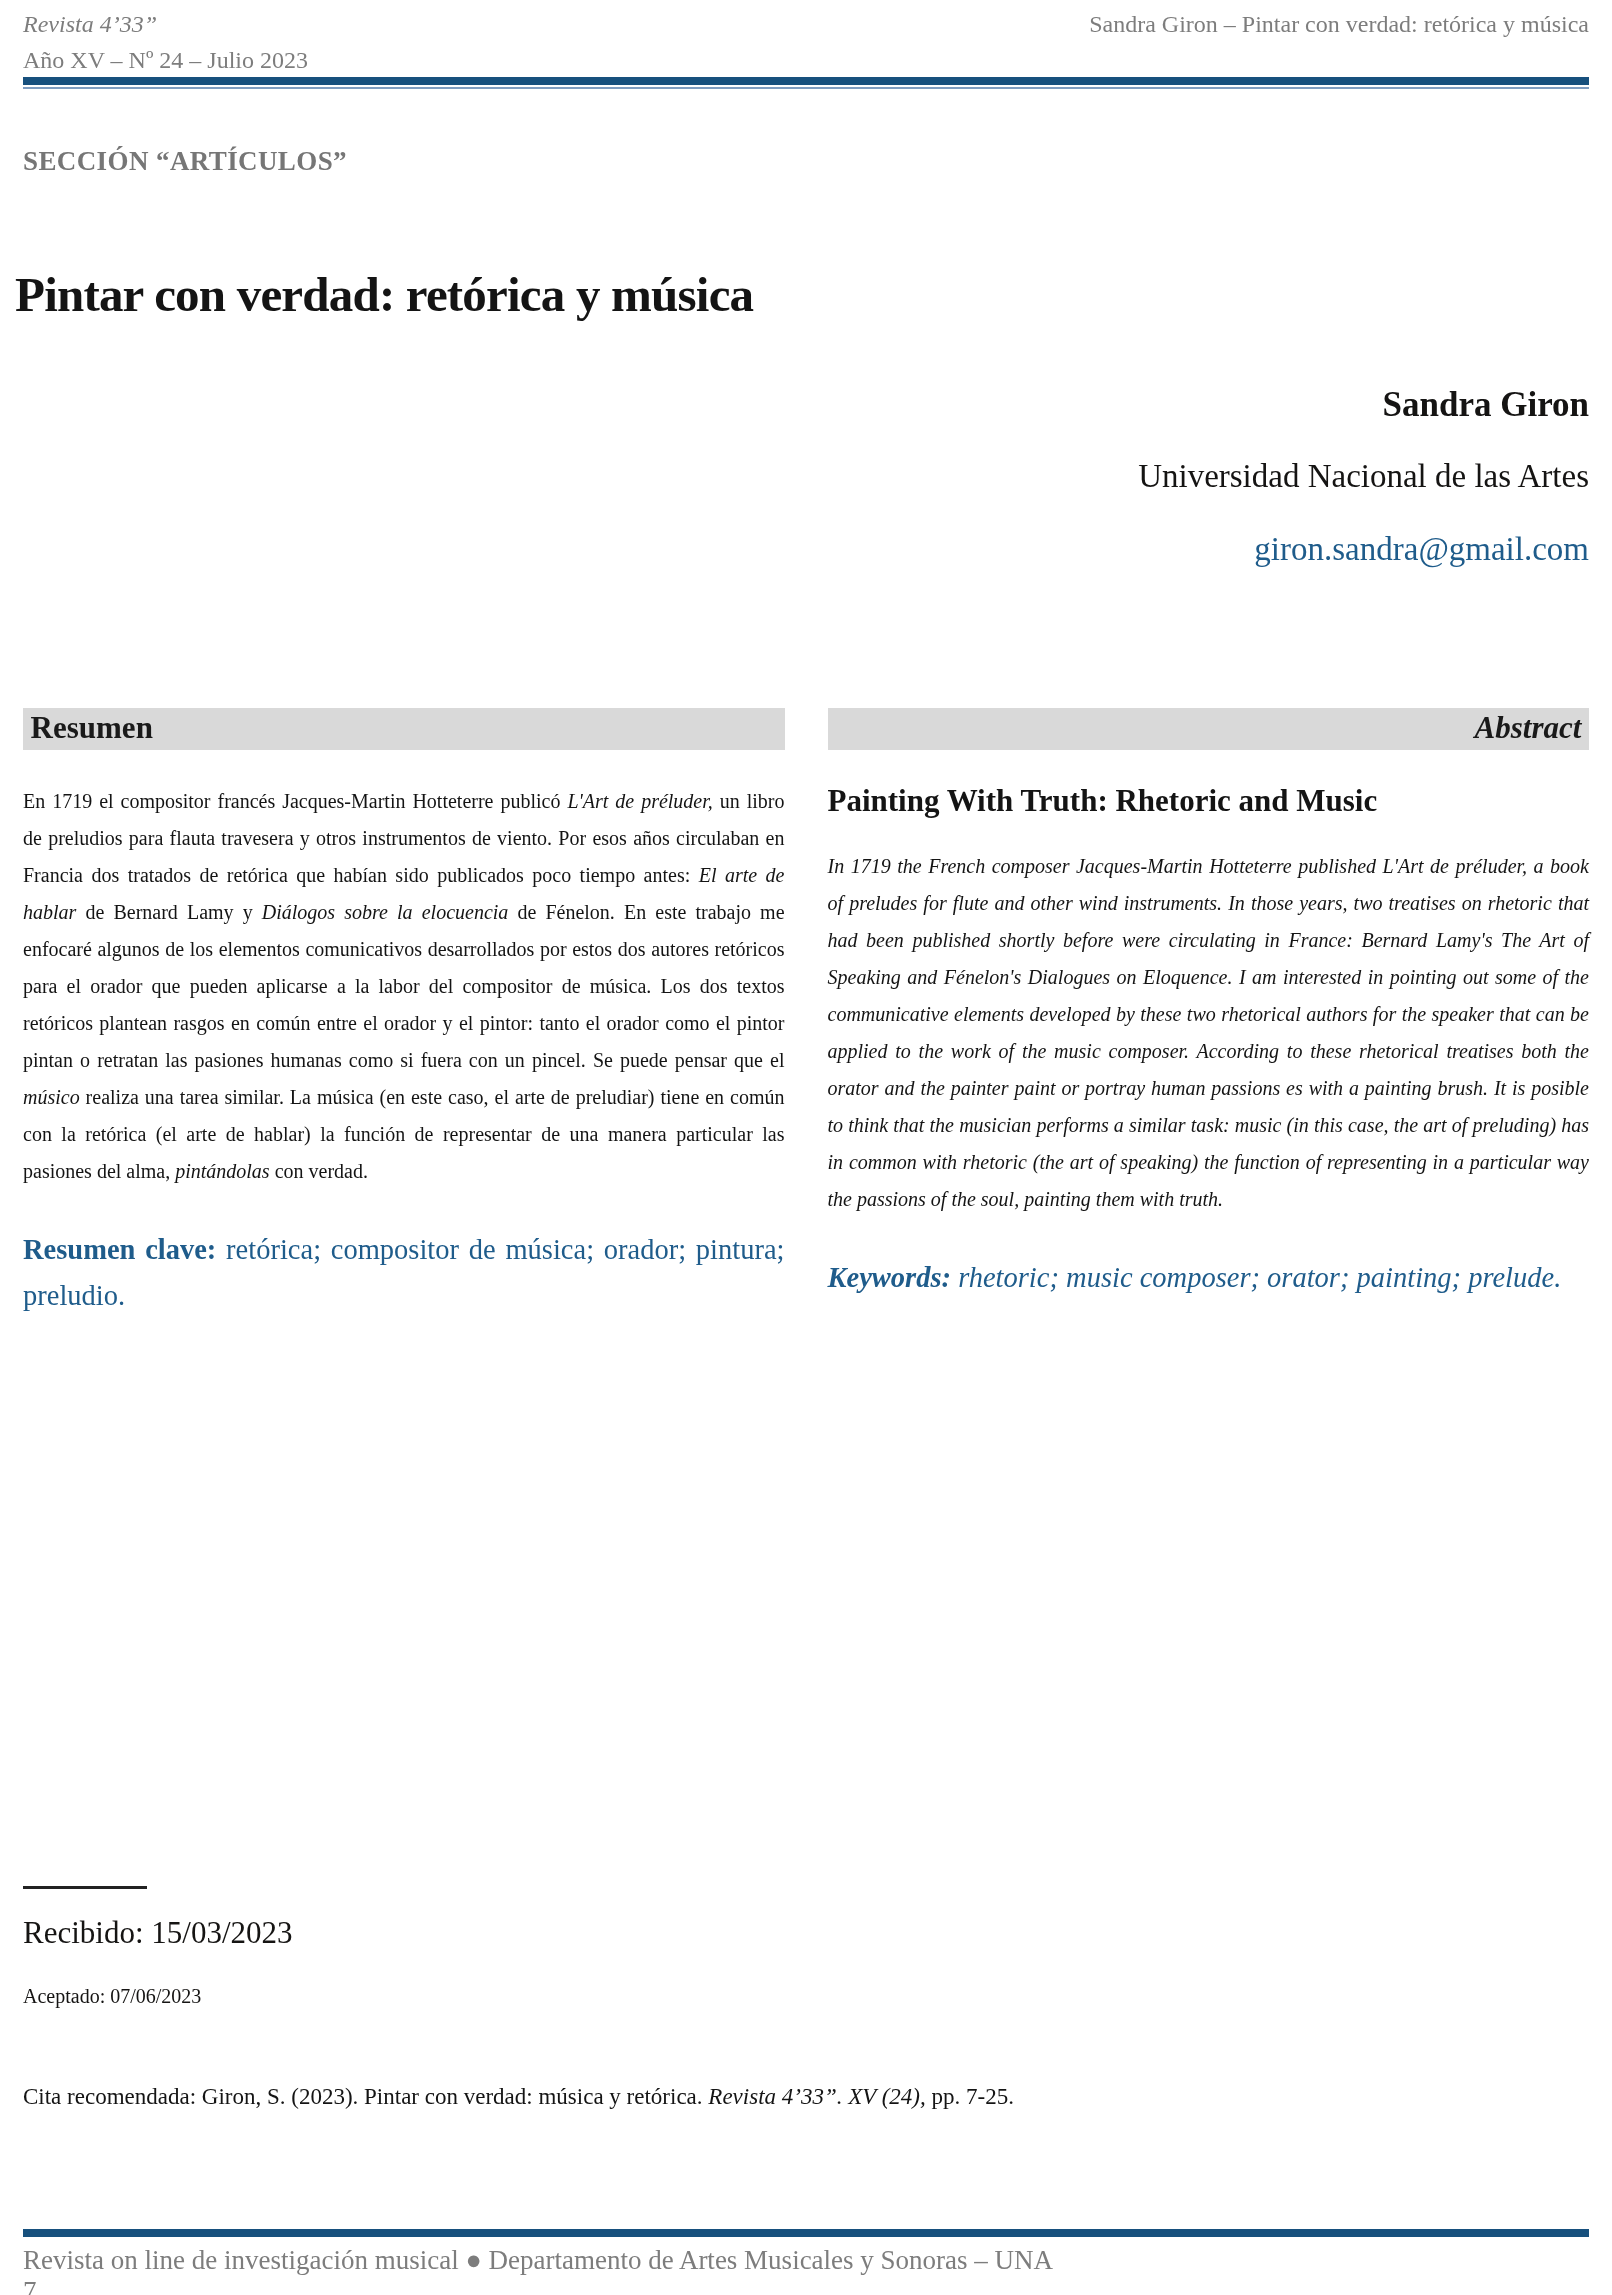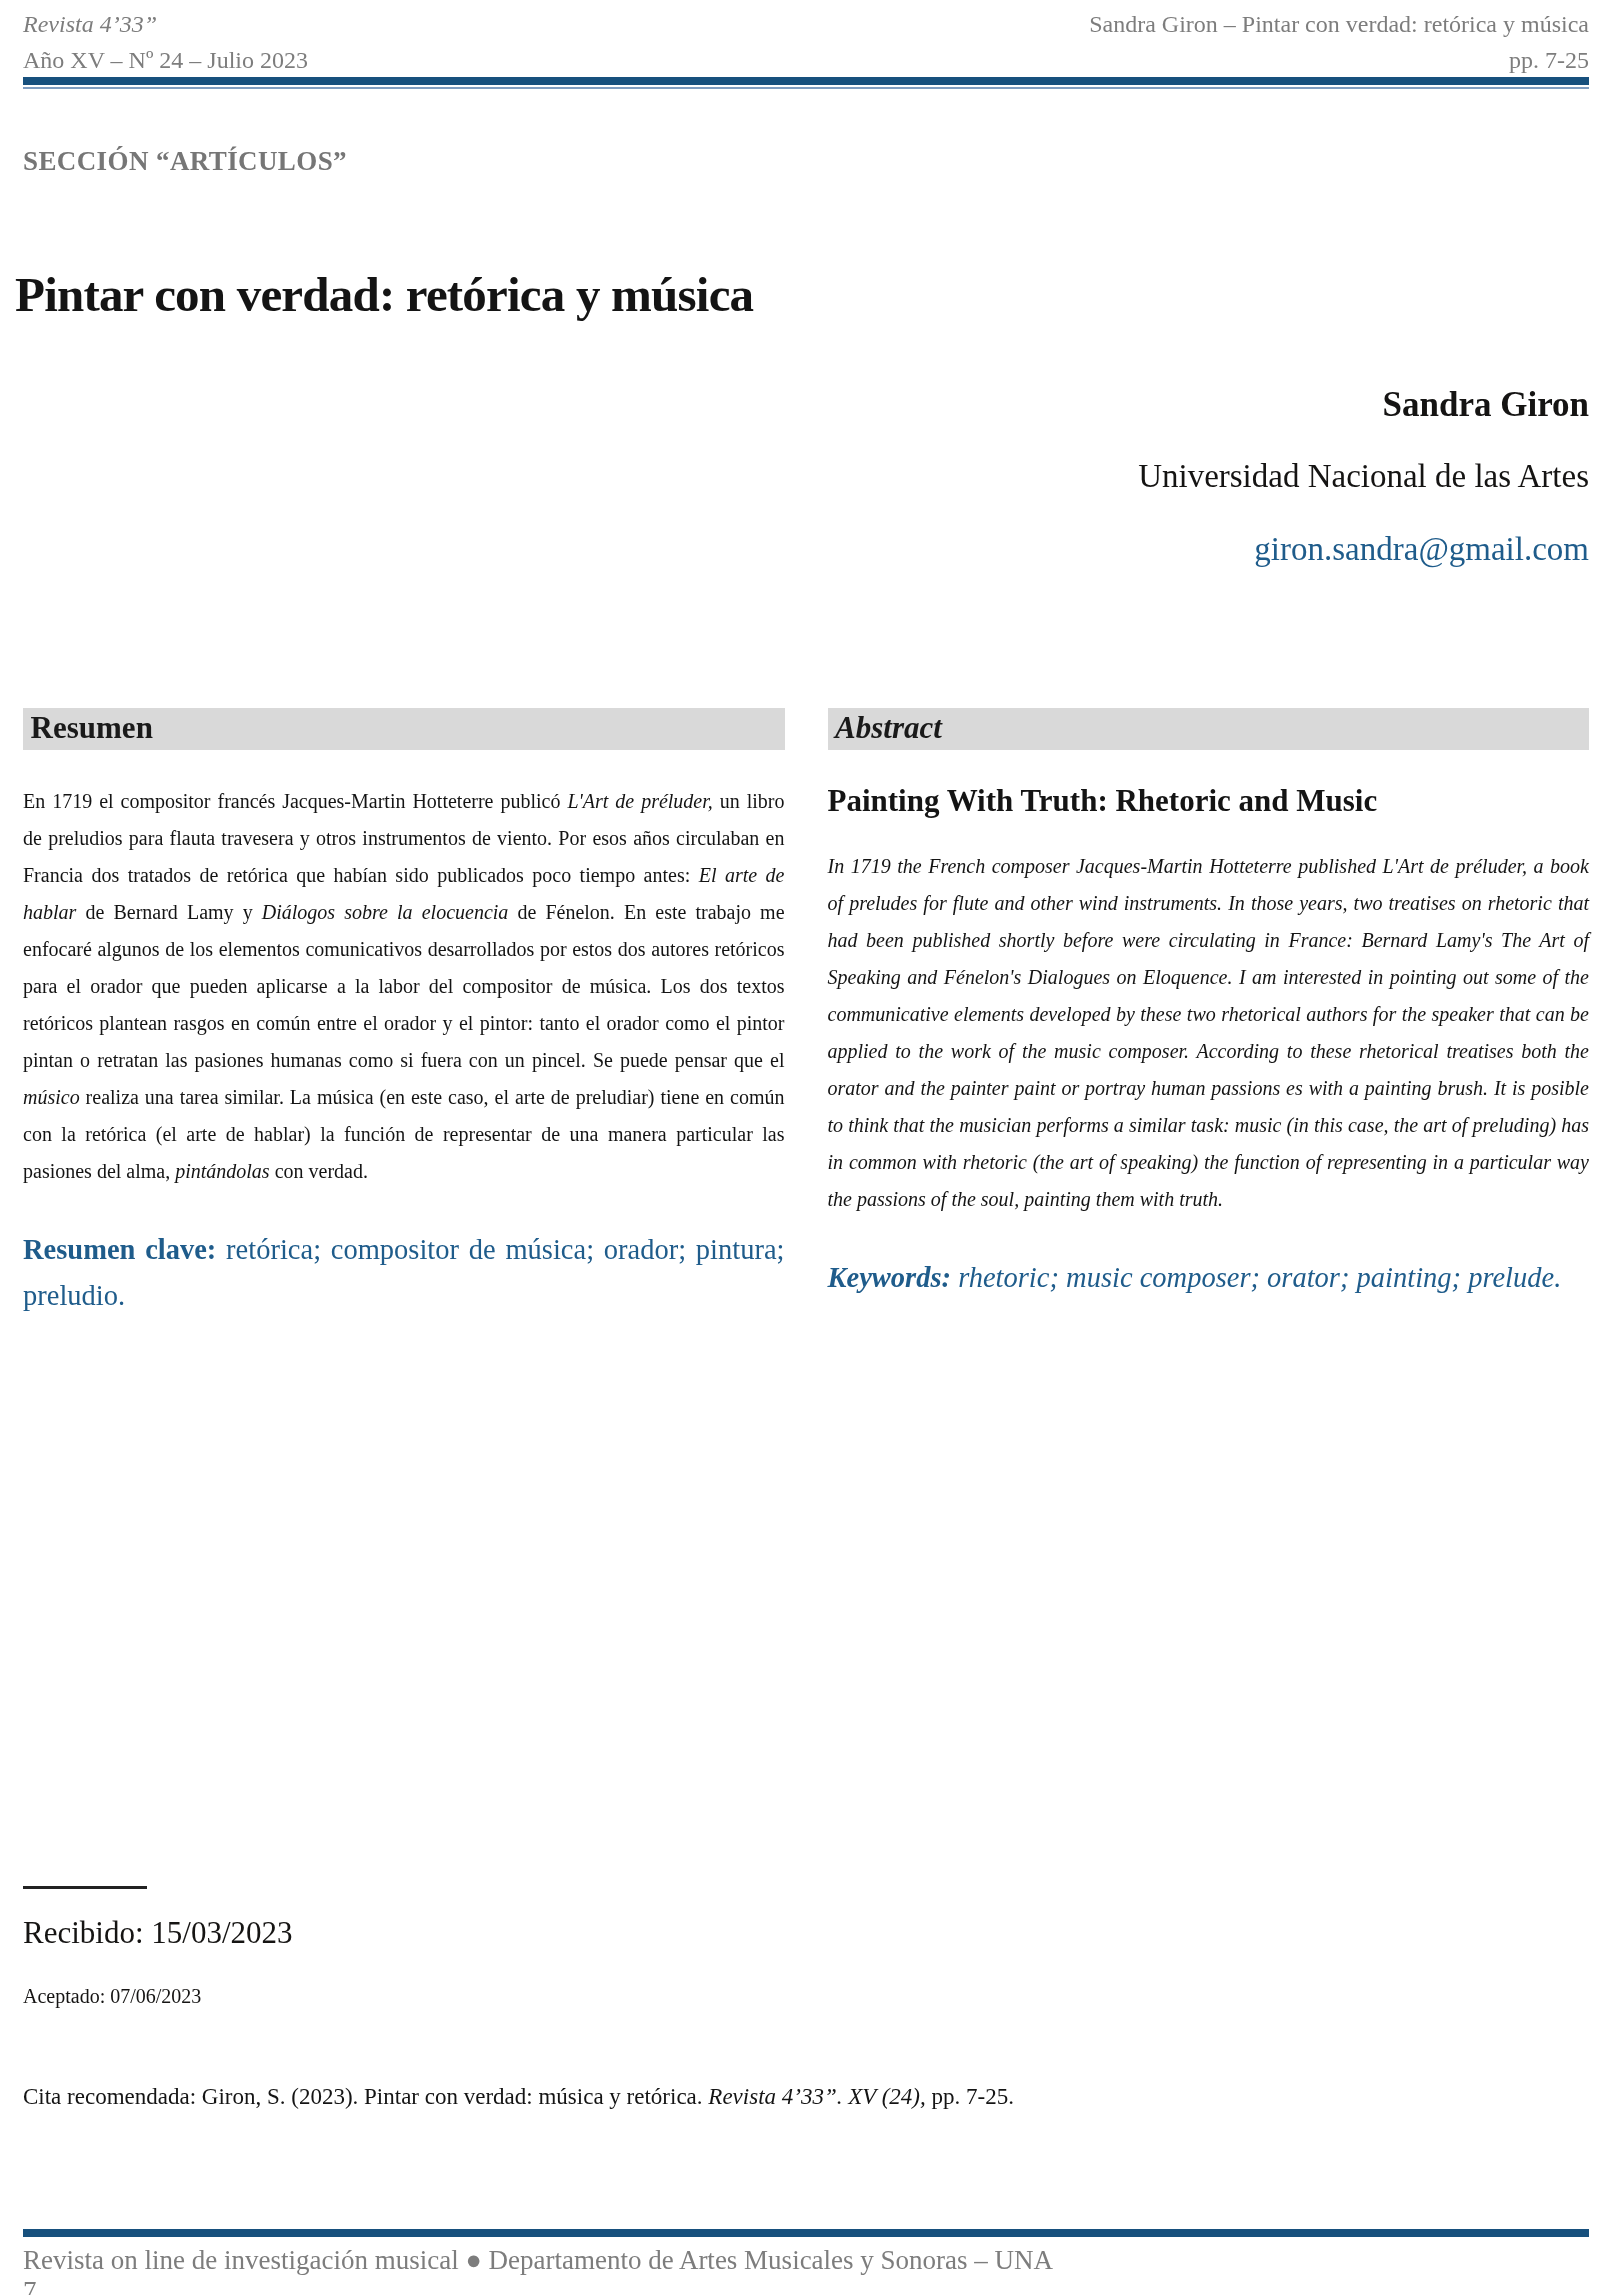--- a/index.html
+++ b/index.html
@@ -40,21 +40,21 @@
   
   .columns {
     position: absolute; top: 708px; left: 23px; right: 23px;
     display: flex; gap: 43px;
   }
   .col { flex: 1 1 0; min-width: 0; }
   .heading-bar {
     background: #d9d9d9; font-size: 31px; font-weight: bold;
     padding: 1.5px 7.6px 4.6px 7.6px; color: #1a1a1a;
   }
-  .heading-bar.italic { font-style: italic; }
+  .heading-bar.italic { font-style: italic; text-align: right; }
   .body-par {
     margin: 33px 0 0 0; text-align: justify;
     font-size: 20px; line-height: 37px; color: #141414;
   }
   .body-par.italic { font-style: italic; }
   .abstract-subtitle { margin-top: 33px; font-size: 31px; font-weight: bold; color: #141414; }
   .col-right .body-par { margin-top: 29px; }
   .kw { margin-top: 37px; font-size: 28.5px; line-height: 46px; color: #1f5c8b; text-align: justify; }
   .kw .label { font-weight: bold; }
   .kw.italic { font-style: italic; }
@@ -77,21 +77,20 @@
 
 <div class="page">
 
   <div class="header">
     <div class="left">
       <div class="journal-title">Revista 4’33”</div>
       <div>Año XV – Nº 24 – Julio 2023</div>
     </div>
     <div class="right">
       <div>Sandra Giron – Pintar con verdad: retórica y música</div>
-      <div>pp. 7-25</div>
     </div>
   </div>
   <div class="rule-thick"></div>
   <div class="rule-thin"></div>
 
   <div class="section-label">SECCIÓN “ARTÍCULOS”</div>
 
   <h1 class="article-title">Pintar con verdad: retórica y música</h1>
 
   <div class="author-block">

